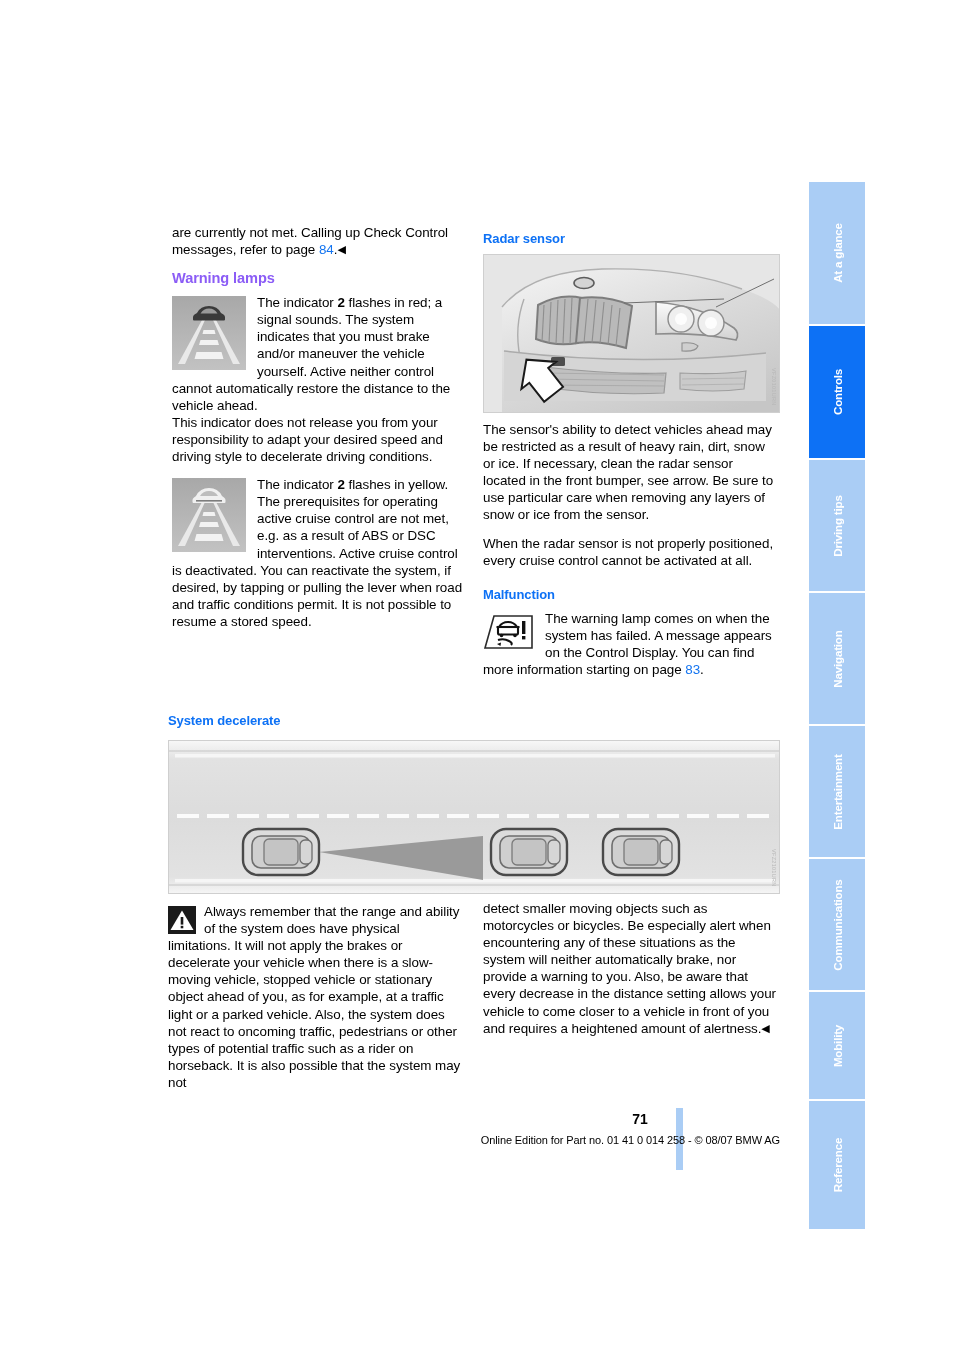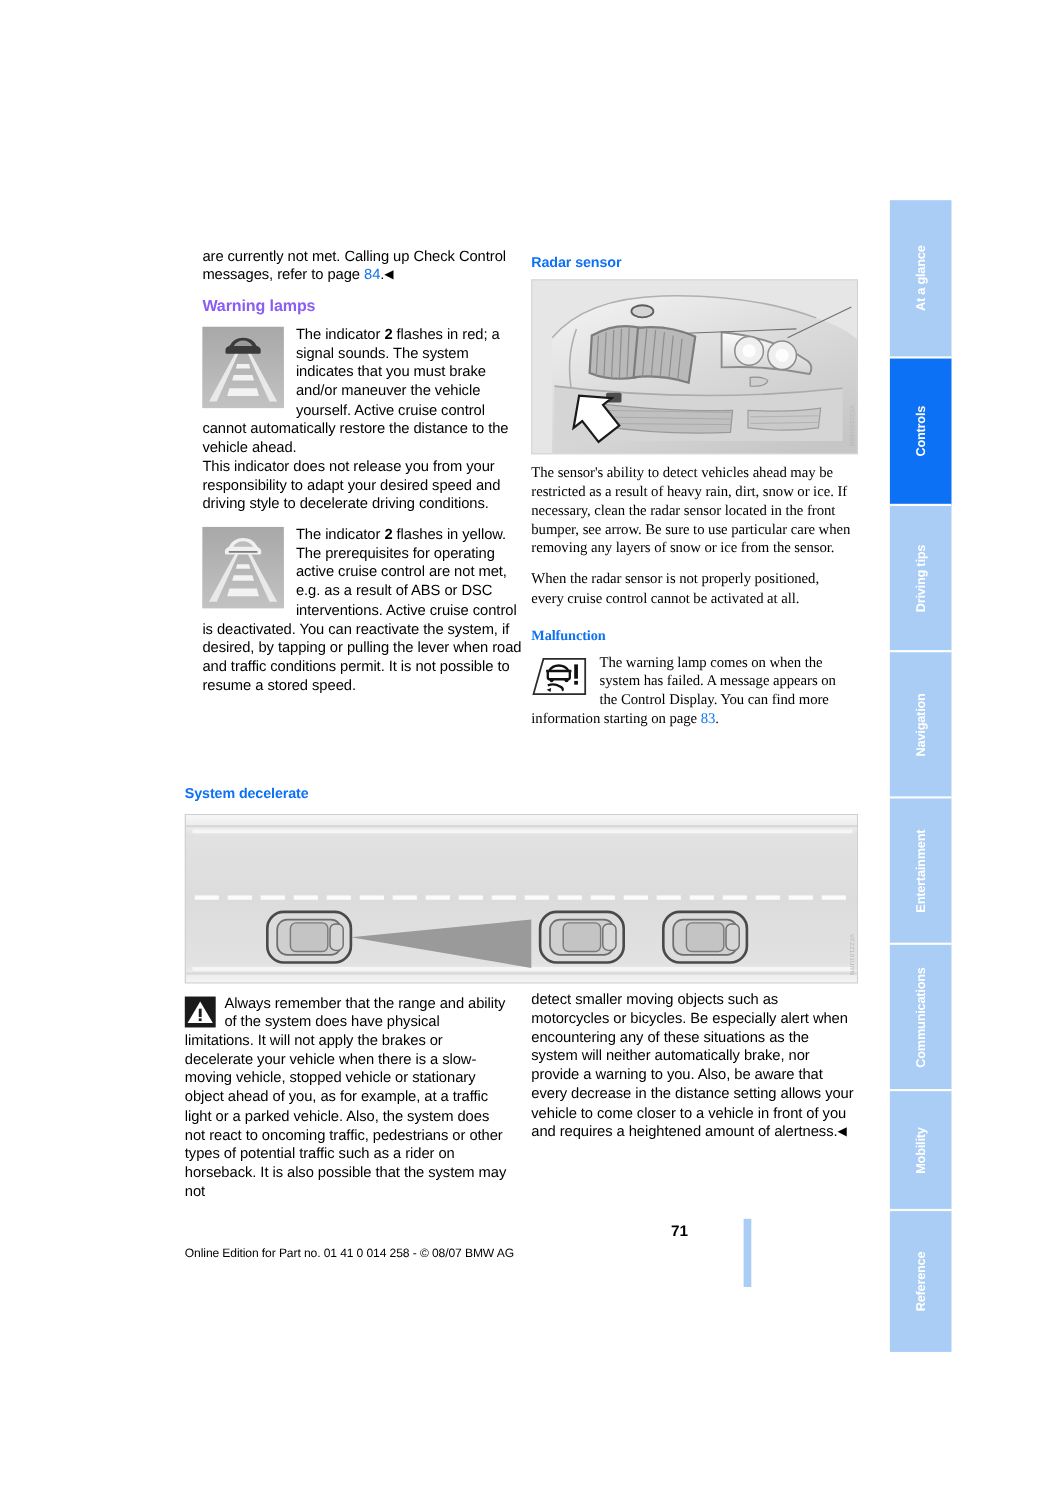--- a/index.html
+++ b/index.html
@@ -25,21 +25,21 @@
 
   
   .col {
     position: absolute;
     width: 293px;
     font-size: 13.4px;
     line-height: 17.1px;
     letter-spacing: -0.05px;
     text-align: left;
   }
-  #col-left  { left: 184px; top: 224px; }
+  #col-left  { left: 172px; top: 224px; }
   #col-right { left: 483px; top: 224px; }
 
   .col p { margin: 0 0 0 0; }
   .gap { height: 11px; }
 
   
   h1.sec {
     font-size: 13px;
     line-height: 18px;
     font-weight: bold;
@@ -146,30 +146,30 @@
     font-size: 11.6px;
     font-weight: bold;
     letter-spacing: -0.2px;
   }
 
   
   #pagenum {
     position: absolute;
     left: 610px; top: 1111px;
     width: 60px;
-    text-align: left;
+    text-align: center;
     font-size: 14px;
     font-weight: bold;
     color: #000;
   }
   #footline {
     position: absolute;
     left: 168px; top: 1134px;
     width: 612px;
-    text-align: left;
+    text-align: right;
     font-size: 11px;
     letter-spacing: -0.1px;
     color: #000;
   }
   #footbar {
     position: absolute;
     left: 676px; top: 1108px;
     width: 7px; height: 62px;
     background: #aacdf5;
   }
@@ -204,21 +204,21 @@
           <path d="M31.5 34 L42.5 34 L43.5 38 L30.5 38 Z" fill="#f2f2f2"></path>
           <path d="M28.5 44 L45.5 44 L47 49 L27 49 Z" fill="#f2f2f2"></path>
           <path d="M24.5 56 L49.5 56 L51.5 63 L22.5 63 Z" fill="#f2f2f2"></path>
 
           <g fill="#3a3a3a">
             <path d="M25 17 q3.5 -7 12 -7 q8.5 0 12 7 l2.5 1.5 q1.5 1 1.5 2.5 l0 2.5 q0 1 -1 1 l-30 0 q-1 0 -1 -1 l0 -2.5 q0 -1.5 1.5 -2.5 Z"></path>
           </g>
           <path d="M28.5 17.5 q3 -5 8.5 -5 q5.5 0 8.5 5 Z" fill="#9a9a9a"></path>
         </svg>
       </div>
-      <p><span>The indicator </span><b>2</b><span> flashes in red; a signal sounds. The system indicates that you must brake and/or maneuver the vehicle yourself. Active cruise control cannot automatically restore the distance to the vehicle ahead.</span></p>
+      <p><span>The indicator </span><b>2</b><span> flashes in red; a signal sounds. The system indicates that you must brake and/or maneuver the vehicle yourself. Active neither control cannot automatically restore the distance to the vehicle ahead.</span></p>
       <p>This indicator does not release you from your responsibility to adapt your desired speed and driving style to decelerate driving conditions.</p>
       <div class="clear"></div>
     </div>
 
     <div class="gap"></div>
 
     <div class="iconblock">
       <div class="ic acc-icon">
         <svg width="74" height="74" viewBox="0 0 74 74">
           <rect x="0" y="0" width="74" height="74" fill="url(#accbg)"></rect>
@@ -394,21 +394,21 @@
 
       <rect x="67" y="102" width="14" height="9" rx="1.5" fill="#4e4e4e"></rect>
 
       <g>
         <path d="M44 144 L44 120 L34 120 L56 100 L78 120 L68 120 L68 144 Z" transform="rotate(-38 56 122)" fill="#ffffff" stroke="#1a1a1a" stroke-width="2"></path>
       </g>
     </svg>
     <div class="figcode">VFZ0101URN</div>
   </div>
 
-  <div class="col" id="col-right" style="top:421px;font-family:Liberation Serif, serif;">
+  <div class="col" id="col-right" style="top:421px;">
     <p>The sensor's ability to detect vehicles ahead may be restricted as a result of heavy rain, dirt, snow or ice. If necessary, clean the radar sensor located in the front bumper, see arrow. Be sure to use particular care when removing any layers of snow or ice from the sensor.</p>
     <div class="gap"></div>
     <p>When the radar sensor is not properly positioned, every cruise control cannot be activated at all.</p>
 
     <div class="gap" style="height:17px;"></div>
 
     <h1 class="sec">Malfunction</h1>
 
     <div class="iconblock">
       <div class="ic malf-icon" style="margin:3px 10px 0 0;">

